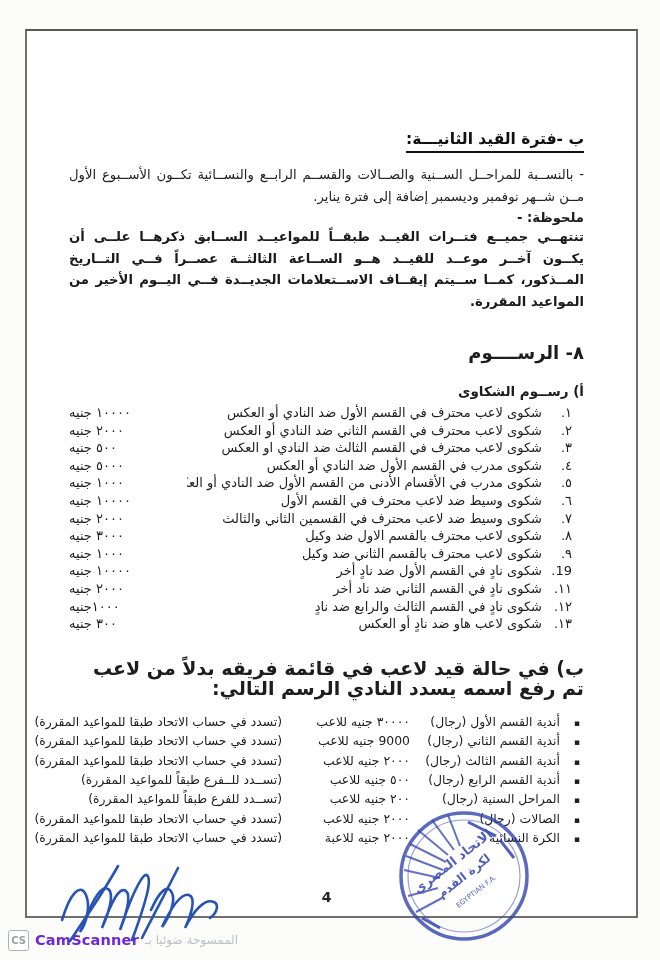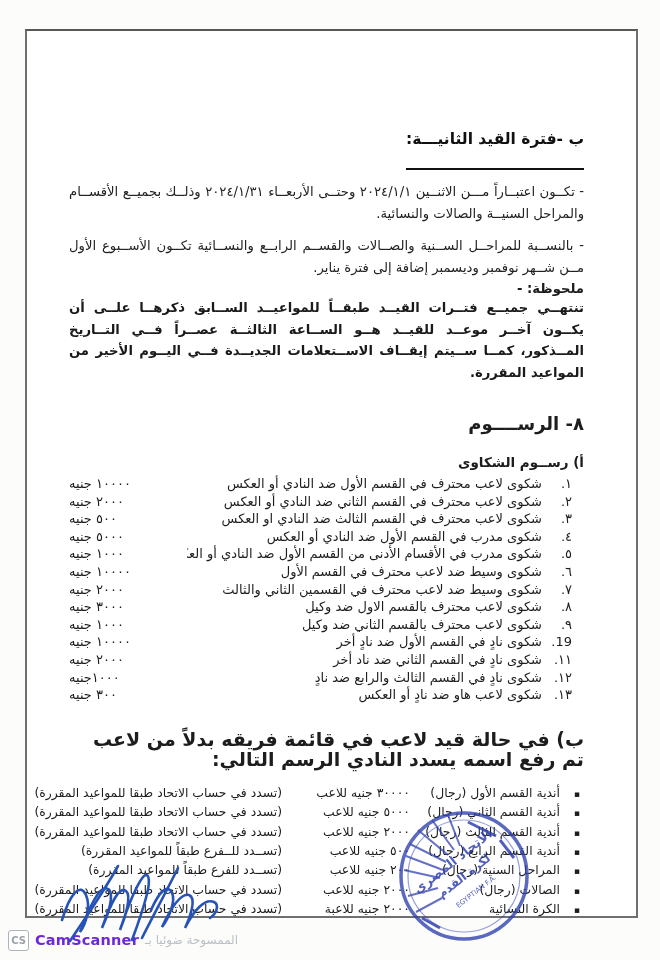--- a/index.html
+++ b/index.html
@@ -13,21 +13,21 @@
     position:absolute;left:25px;top:29px;width:613px;height:889px;
     background:#ffffff;border:2px solid #6f6f6f;border-top-color:#585858;
     box-sizing:border-box;
   }
   .content{
     direction:rtl;text-align:right;
     padding:98px 52px 0 42px;
   }
   .doc-title{
     display:inline-block;font-size:15.5px;font-weight:700;color:#111;
-    border-bottom:2px solid #111;padding-bottom:20px;margin:0;
+    border-bottom:2px solid #111;padding-bottom:3px;margin:0;
     letter-spacing:.2px;
   }
   .para{
     margin:11px 0 0 0;font-size:13.2px;line-height:21.5px;
     text-align:justify;color:#222;
   }
   .note-label{margin:3px 0 0 0;font-size:13.2px;font-weight:700;}
   .note-text{
     margin:1px 0 0 0;font-size:13.2px;font-weight:700;line-height:21.5px;
     text-align:justify;color:#1a1a1a;
@@ -73,21 +73,20 @@
   .cs-arabic{color:#b9bfc6;font-size:12px;direction:rtl;}
 </style>
 </head>
 <body>
 
 <div class="scan-page">
   <div class="content">
 
     <h1 class="doc-title">ب -فترة القيد الثانيـــة:</h1>
 
-    <p class="para">- تكــون اعتبــاراً مـــن الاثنــين ٢٠٢٤/١/١ وحتــى الأربعــاء ٢٠٢٤/١/٣١ وذلــك بجميــع الأقســام والمراحل السنيــة والصالات والنسائية.</p>
     <p class="para">- بالنســبة للمراحــل الســنية والصــالات والقســم الرابــع والنســائية تكــون الأســبوع الأول مــن شــهر نوفمبر وديسمبر إضافة إلى فترة يناير.</p>
 
     <p class="note-label">ملحوظة: -</p>
     <p class="note-text">تنتهــي جميــع فتــرات القيــد طبقــاً للمواعيــد الســابق ذكرهــا علــى أن يكــون آخــر موعــد للقيــد هــو الســاعة الثالثــة عصــراً فــي التــاريخ المــذكور، كمــا ســيتم إيقــاف الاســتعلامات الجديــدة فــي اليــوم الأخير من المواعيد المقررة.</p>
 
     <h2 class="fees-heading">٨- الرســــوم</h2>
     <h3 class="complaints-heading">أ) رســوم الشكاوى</h3>
 
     <div class="fee-list">
       <div class="fee-row">
@@ -162,21 +161,21 @@
     <div class="club-list">
       <div class="club-row">
         <span class="club-bullet">▪</span>
         <span class="club-label">أندية القسم الأول (رجال)</span>
         <span class="club-amount">٣٠٠٠٠ جنيه للاعب</span>
         <span class="club-note">(تسدد في حساب الاتحاد طبقا للمواعيد المقررة)</span>
       </div>
       <div class="club-row">
         <span class="club-bullet">▪</span>
         <span class="club-label">أندية القسم الثاني (رجال)</span>
-        <span class="club-amount">٥٠٠٠ جنيه للاعب</span>
+        <span class="club-amount">9000 جنيه للاعب</span>
         <span class="club-note">(تسدد في حساب الاتحاد طبقا للمواعيد المقررة)</span>
       </div>
       <div class="club-row">
         <span class="club-bullet">▪</span>
         <span class="club-label">أندية القسم الثالث (رجال)</span>
         <span class="club-amount">٢٠٠٠ جنيه للاعب</span>
         <span class="club-note">(تسدد في حساب الاتحاد طبقا للمواعيد المقررة)</span>
       </div>
       <div class="club-row">
         <span class="club-bullet">▪</span>

